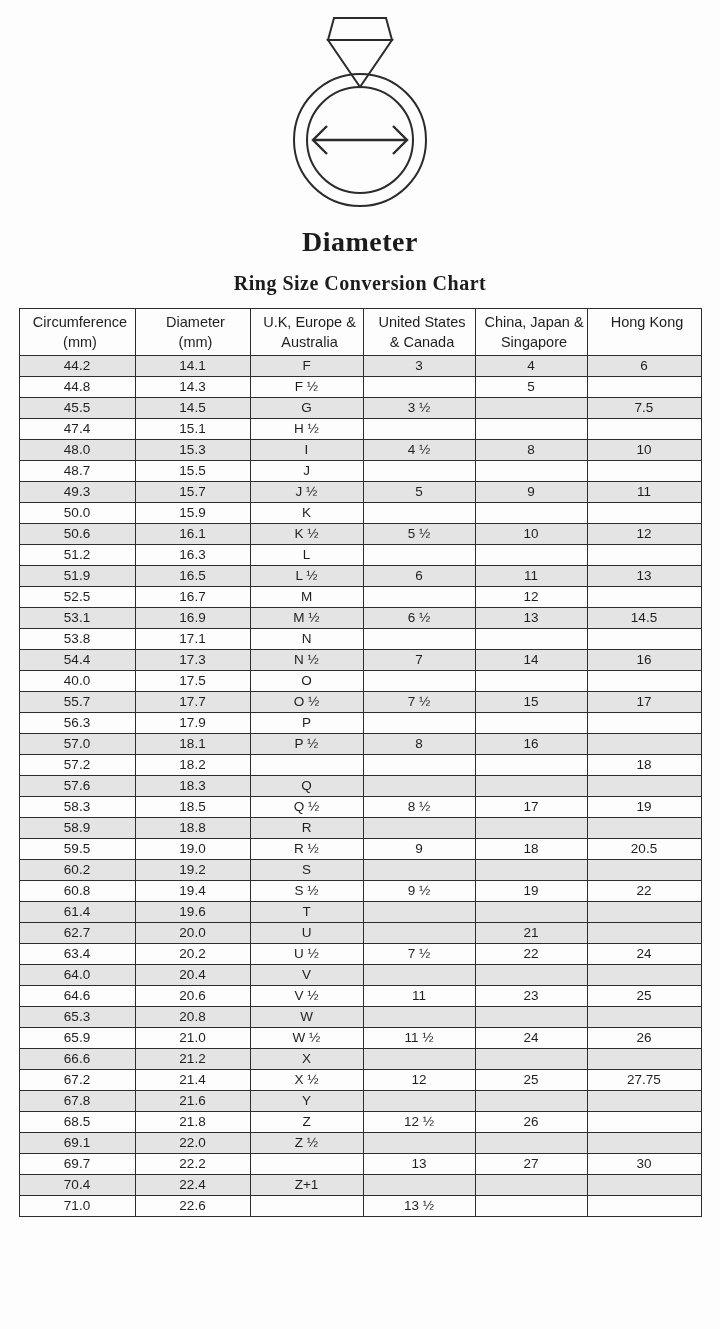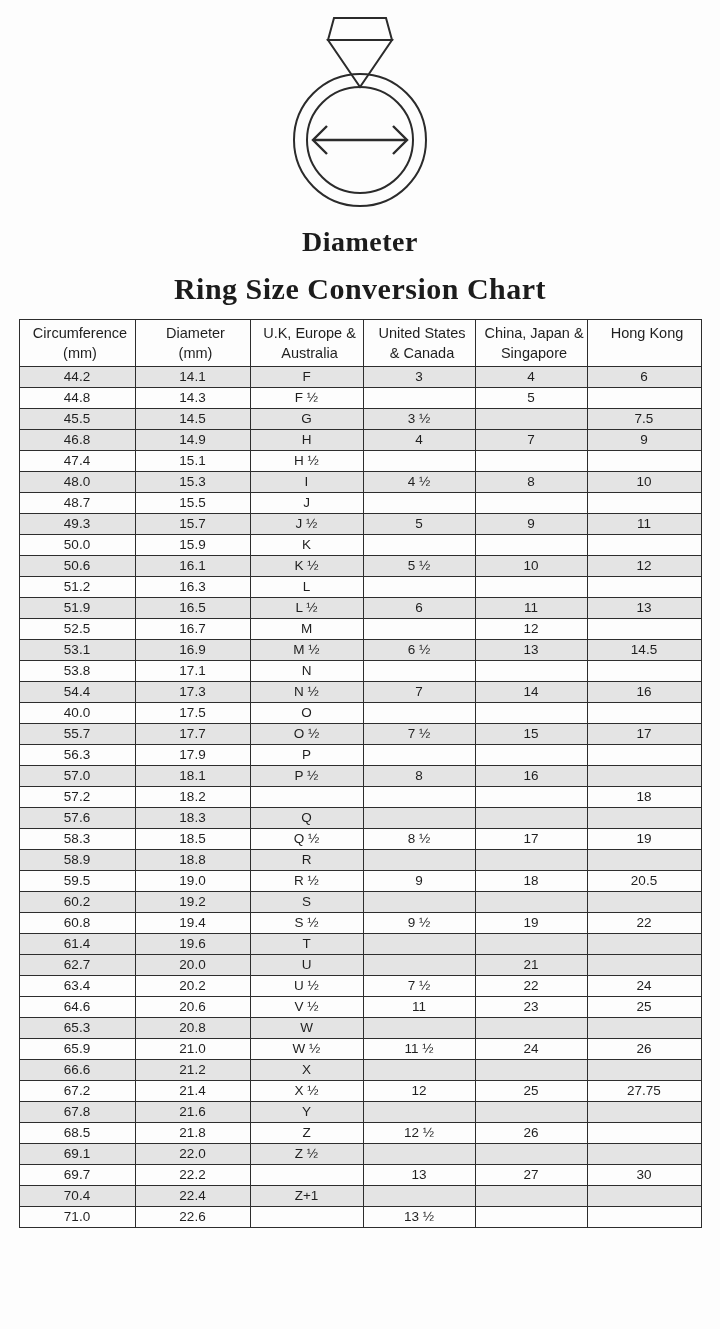--- a/index.html
+++ b/index.html
@@ -20,21 +20,21 @@
     font-weight:700;
     font-size:28px;
     letter-spacing:0.5px;
     color:#1c1c1c;
     margin-top:17px;
   }
   .chart-title {
     text-align:center;
     font-family:"Liberation Serif", serif;
     font-weight:700;
-    font-size:30px;
+    font-size:20px;
     letter-spacing:0.5px;
     color:#1c1c1c;
     margin-top:14px;
   }
   table.conv {
     margin:13px auto 0 auto;
     width:682px;
     border-collapse:collapse;
     table-layout:fixed;
   }
@@ -146,28 +146,20 @@
         <td></td>
       </tr>
       <tr class="shaded">
         <td>45.5</td>
         <td>14.5</td>
         <td>G</td>
         <td>3 ½</td>
         <td></td>
         <td>7.5</td>
       </tr>
-      <tr class="shaded">
-        <td>46.8</td>
-        <td>14.9</td>
-        <td>H</td>
-        <td>4</td>
-        <td>7</td>
-        <td>9</td>
-      </tr>
       <tr>
         <td>47.4</td>
         <td>15.1</td>
         <td>H ½</td>
         <td></td>
         <td></td>
         <td></td>
       </tr>
       <tr class="shaded">
         <td>48.0</td>
@@ -362,20 +354,28 @@
         <td></td>
       </tr>
       <tr>
         <td>63.4</td>
         <td>20.2</td>
         <td>U ½</td>
         <td>7 ½</td>
         <td>22</td>
         <td>24</td>
       </tr>
+      <tr class="shaded">
+        <td>64.0</td>
+        <td>20.4</td>
+        <td>V</td>
+        <td></td>
+        <td></td>
+        <td></td>
+      </tr>
       <tr>
         <td>64.6</td>
         <td>20.6</td>
         <td>V ½</td>
         <td>11</td>
         <td>23</td>
         <td>25</td>
       </tr>
       <tr class="shaded">
         <td>65.3</td>

